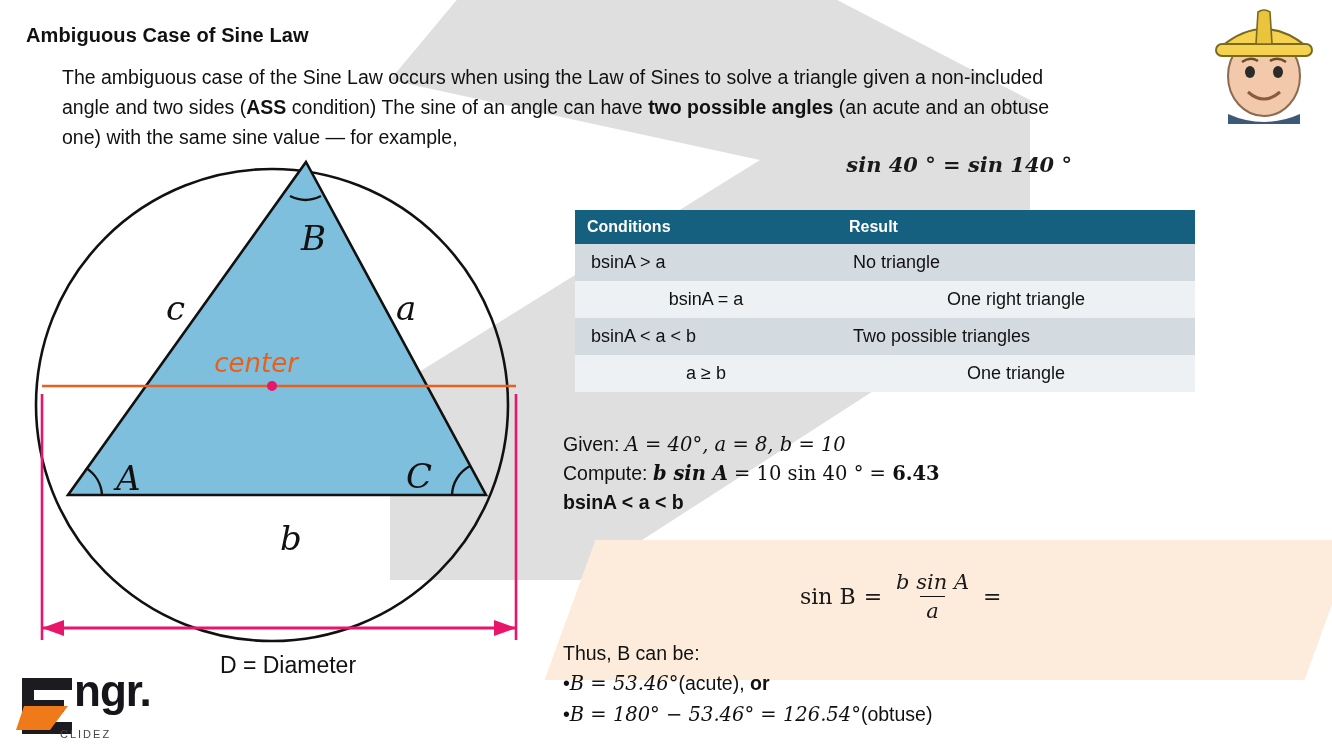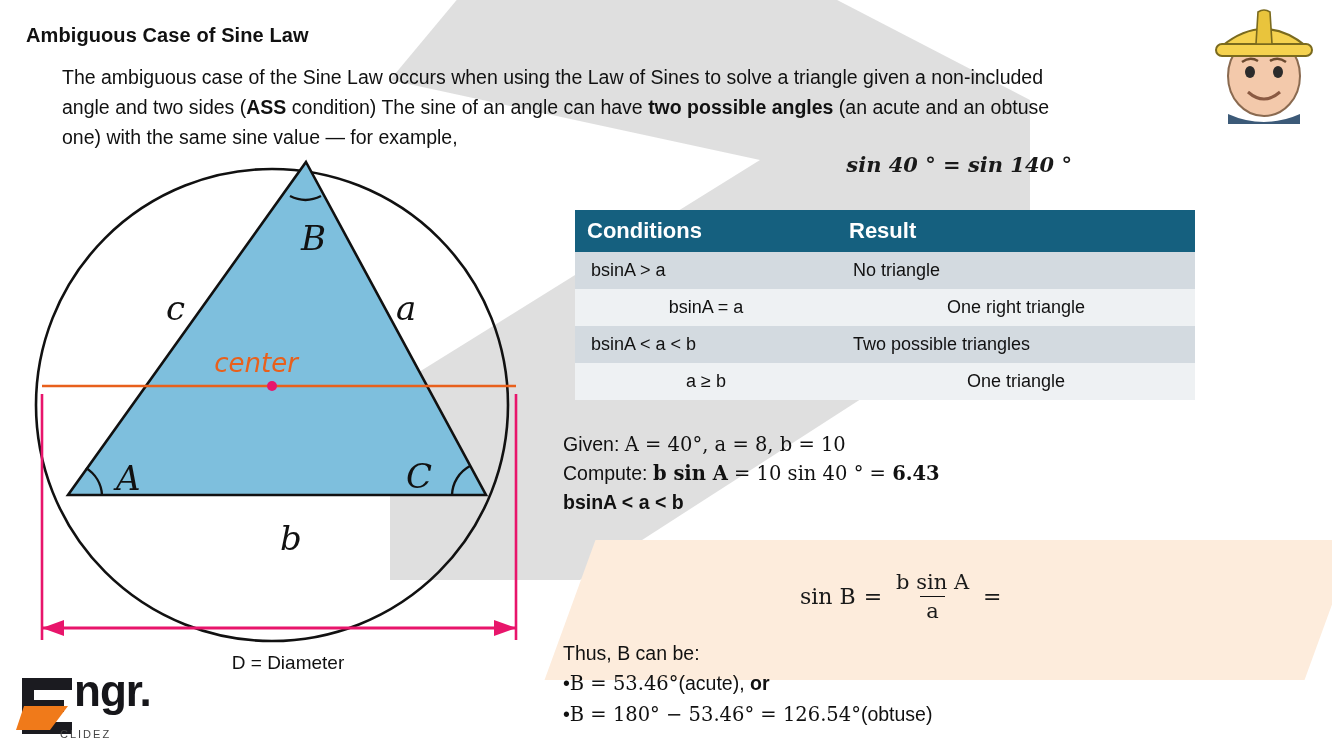--- a/index.html
+++ b/index.html
@@ -75,21 +75,21 @@
     top: 150px;
     width: 540px;
     height: 540px;
   }
   .figure-caption {
     position: absolute;
     left: 18px;
     top: 652px;
     width: 540px;
     text-align: center;
-    font-size: 19px;
+    font-size: 23px;
     color: #111;
   }
 
   
   .table-wrap {
     position: absolute;
     left: 575px;
     top: 210px;
     width: 620px;
   }
@@ -97,42 +97,42 @@
     border-collapse: collapse;
     width: 620px;
     font-size: 18px;
   }
   table.cond th {
     background: #15607f;
     color: #ffffff;
     text-align: left;
     font-weight: bold;
     padding: 8px 12px;
-    font-size: 22px;
+    font-size: 16px;
   }
   table.cond td {
     padding: 8px 16px;
     color: #111111;
   }
   table.cond tr.odd td { background: #d3dae0; }
   table.cond tr.even td { background: #eef1f3; text-align: center; }
   table.cond th:first-child, table.cond td:first-child { width: 230px; }
 
   
   .given-block {
     position: absolute;
     left: 563px;
     top: 430px;
     width: 700px;
     font-size: 19.5px;
     line-height: 29px;
     color: #111;
   }
   .serif { font-family: "DejaVu Serif", serif; }
-  .ital { }
+  .ital { font-style: italic; }
   .bold { font-weight: bold; }
 
   
   .formula {
     position: absolute;
     left: 800px;
     top: 570px;
     font-family: "DejaVu Serif", serif;
     font-size: 22px;
     display: flex;

